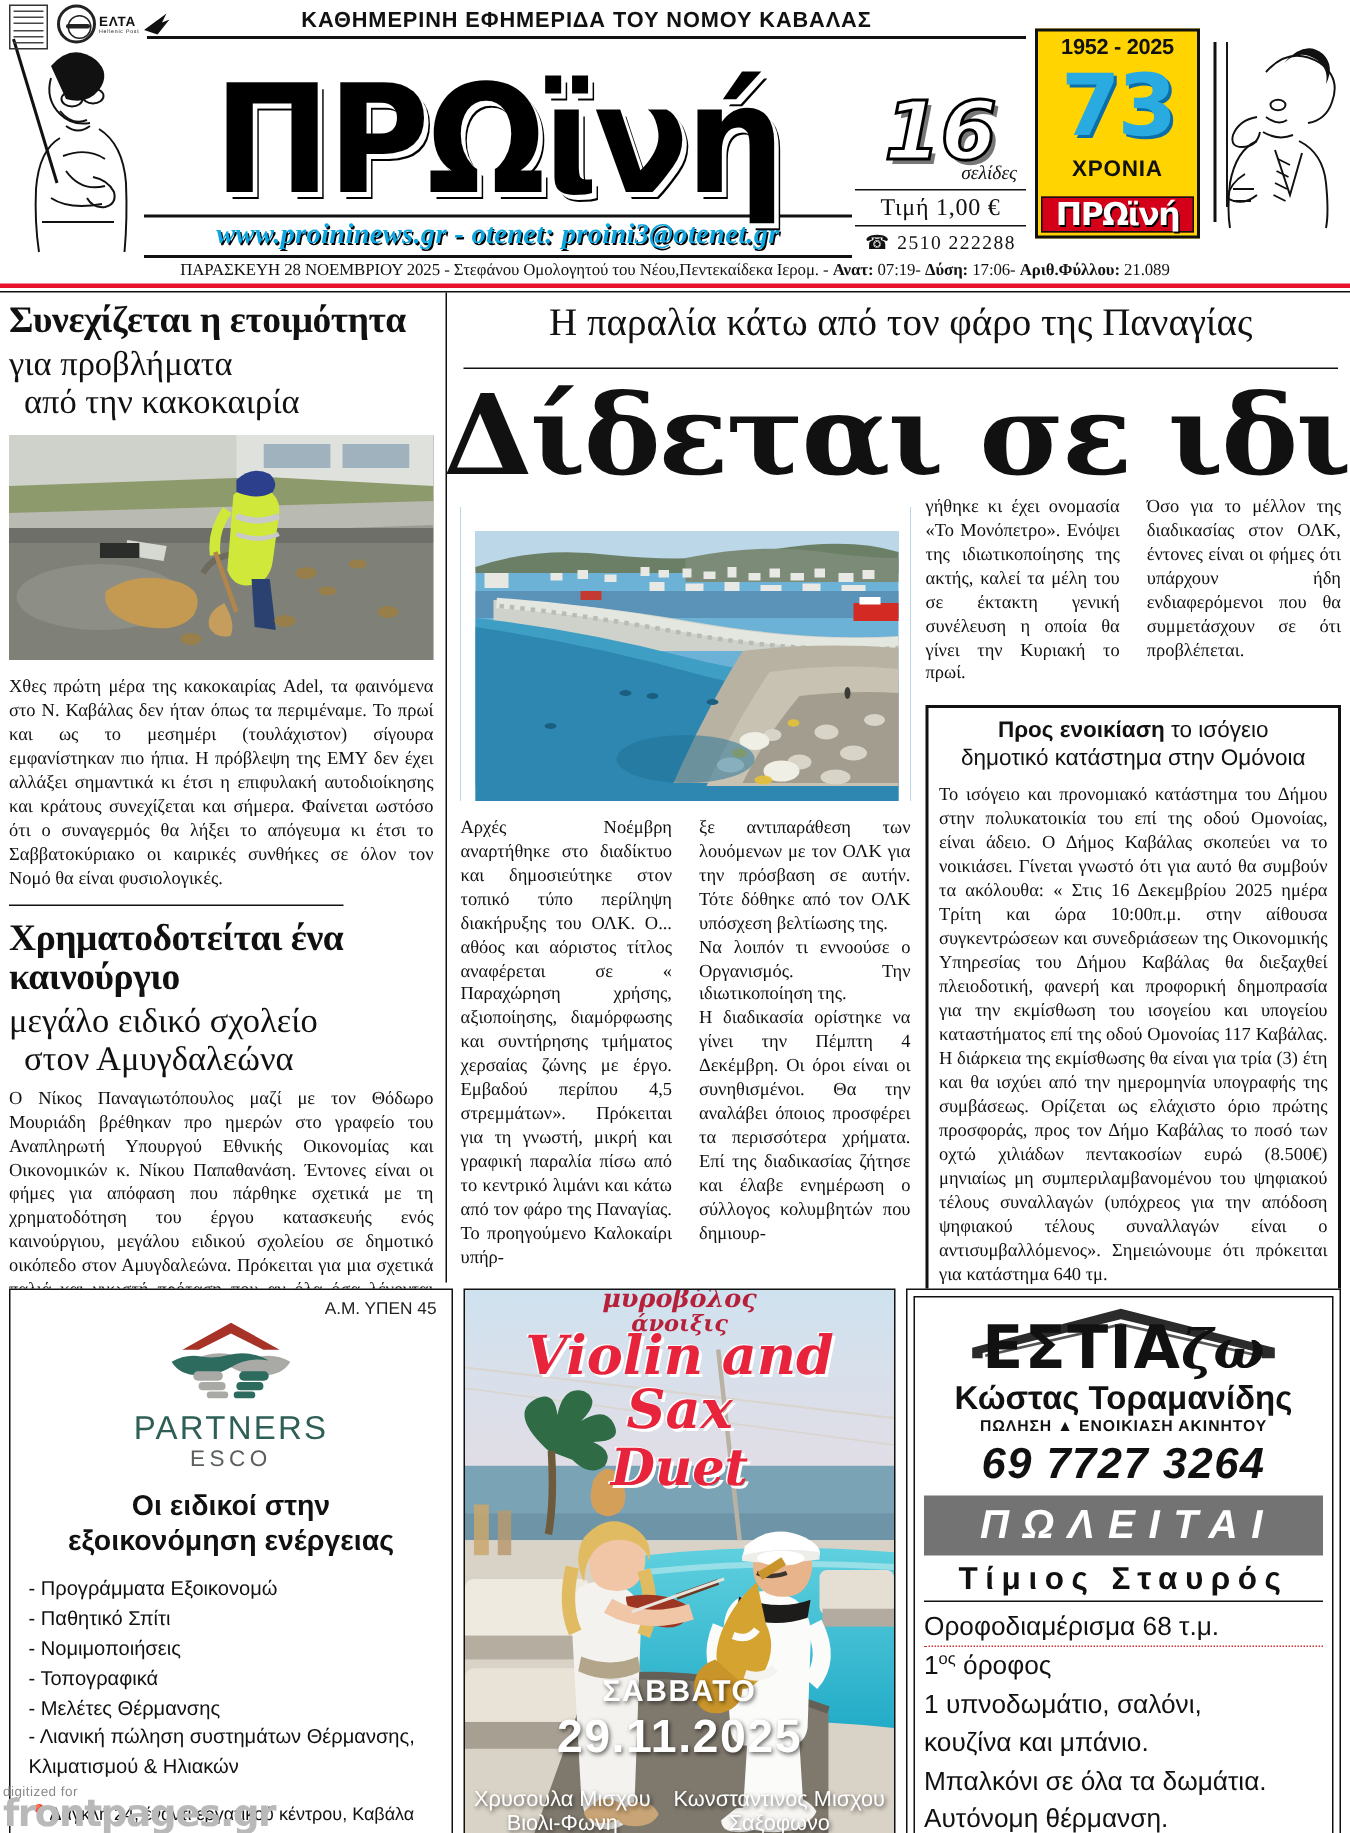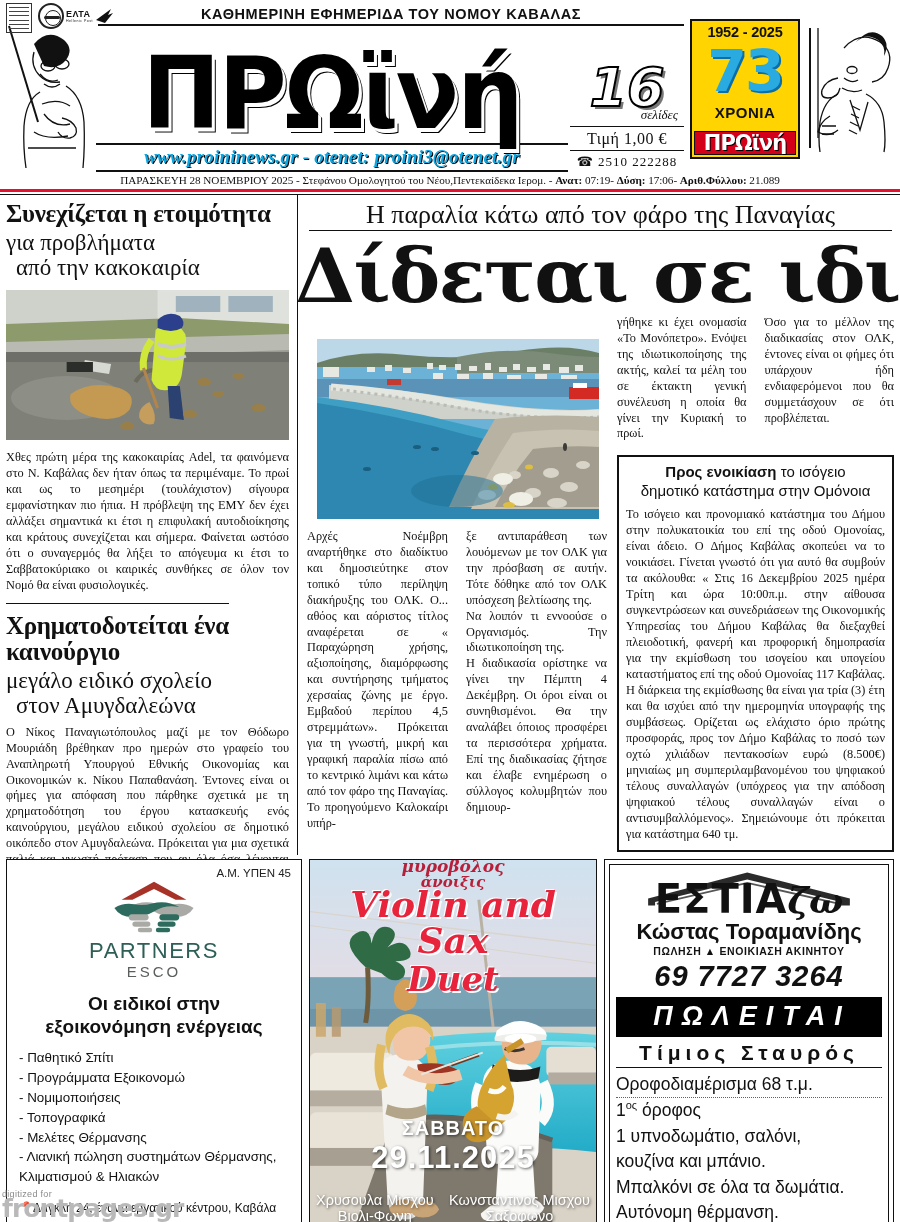--- a/index.html
+++ b/index.html
@@ -303,21 +303,21 @@
     border: 0; border-top: 1.4px solid #111;
     margin: 9px 60px 9px 0;
   }
 
   
   .over-head {
     text-align: center;
     font-family: "Liberation Serif", serif;
     font-size: 26px;
     line-height: 1.1;
-    padding-bottom: 0;
+    padding-bottom: 15px;
     border-bottom: 1.5px solid #111;
     margin: 0 2px 0 2px;
   }
   .mega-head {
     font-family: "DejaVu Serif", serif;
     font-weight: bold;
     font-size: 74px;
     line-height: 1.0;
     text-align: center;
     margin: 8px 0 2px 0;
@@ -492,21 +492,21 @@
   .estia-phone {
     font-family: "Liberation Sans", sans-serif;
     font-style: italic;
     font-weight: bold;
     font-size: 29px;
     text-align:center;
     letter-spacing: 1px;
     margin: 3px 0 4px 0;
   }
   .estia-bar {
-    background: #000000; color: #fff;
+    background: #737373; color: #fff;
     font-family: "Liberation Sans", sans-serif;
     font-weight: bold; font-style: italic;
     font-size: 27px;
     text-align:center;
     letter-spacing: 9px;
     padding: 4px 0 5px 6px;
   }
   .estia-loc {
     font-family: "Liberation Sans", sans-serif;
     font-weight: bold;
@@ -841,22 +841,22 @@
         </g>
       </svg>
       <div class="partners-name">PARTNERS</div>
       <div class="partners-esco">ESCO</div>
     </div>
     <div class="partners-tag">
       <span>Οι ειδικοί στην</span><br>
       <span>εξοικονόμηση ενέργειας</span>
     </div>
     <ul class="partners-list">
+      <li>- Προγράμματα Εξοικονομώ</li>
       <li>- Παθητικό Σπίτι</li>
-      <li>- Προγράμματα Εξοικονομώ</li>
       <li>- Νομιμοποιήσεις</li>
       <li>- Τοπογραφικά</li>
       <li>- Μελέτες Θέρμανσης</li>
       <li>- Λιανική πώληση συστημάτων Θέρμανσης,
   Κλιματισμού &amp; Ηλιακών</li>
     </ul>
     <div class="partners-contact">
       <div>
         <span class="ci">📍</span><span>Δαγκλή 24, έναντι εργατικού κέντρου, Καβάλα</span>
       </div>

